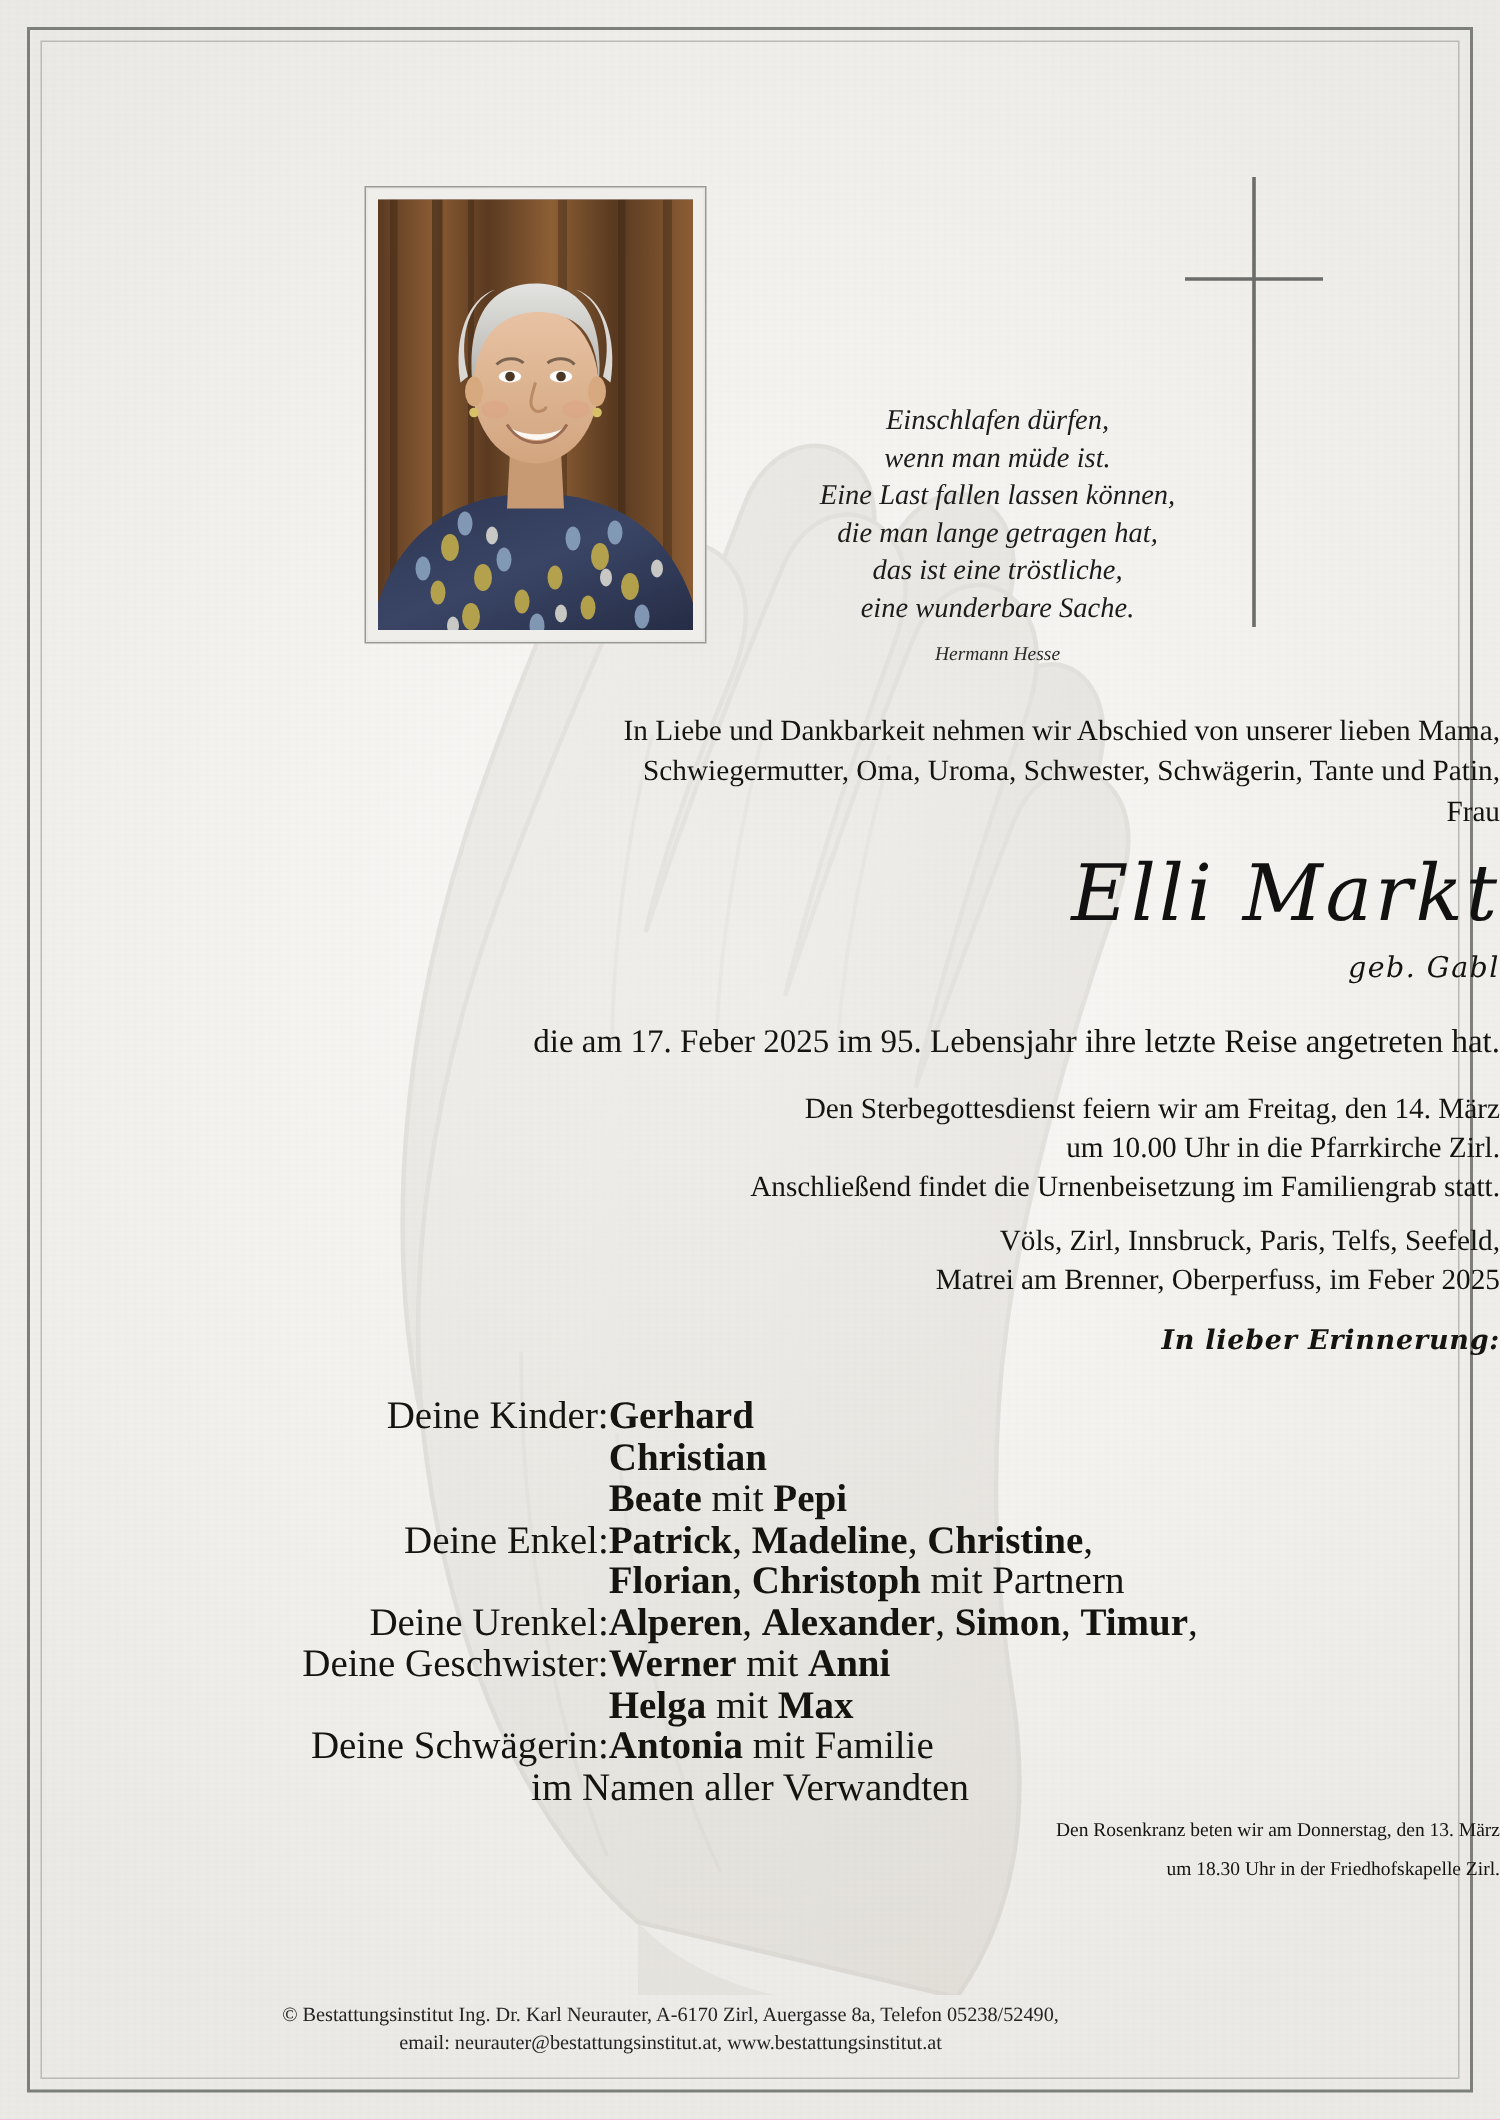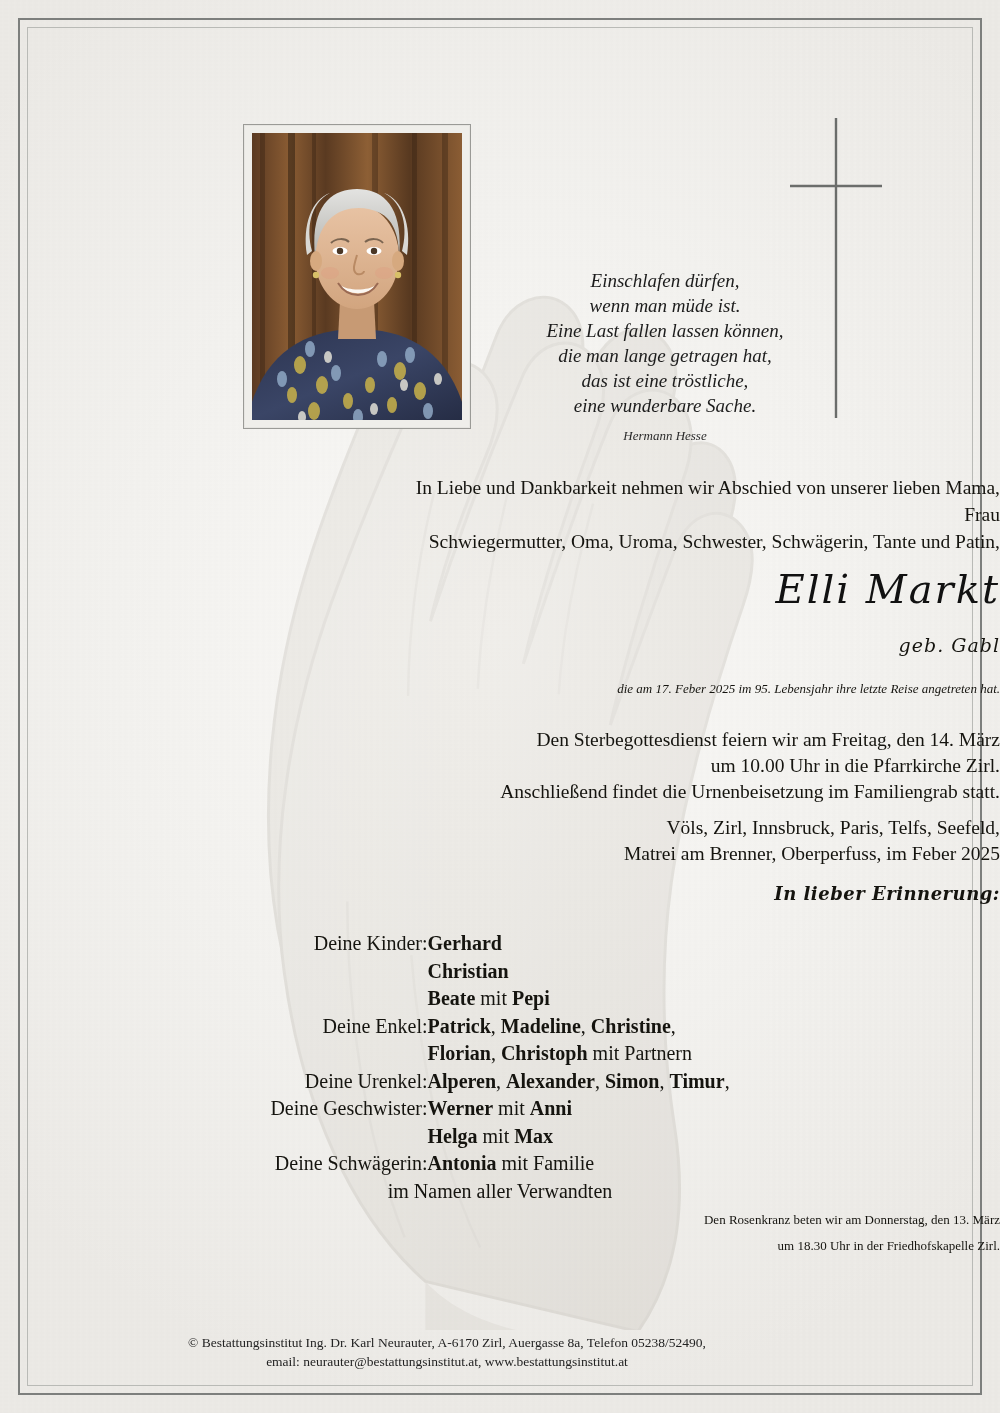--- a/index.html
+++ b/index.html
@@ -118,35 +118,34 @@
   }
   .intro {
     top: 474px;
     font-size: 19.5px;
     line-height: 27px;
   }
   .name {
     top: 566px;
     font-family: "DejaVu Serif", serif;
     font-style: italic;
-    font-size: 40px;
+    font-size: 52px;
     letter-spacing: 2px;
     color: #111;
   }
   .maiden {
     top: 634px;
     font-family: "DejaVu Serif", serif;
     font-style: italic;
     font-size: 19px;
     letter-spacing: 1px;
   }
   .deathline {
     top: 681px;
-    font-size: 13px;
-    font-style: italic;
+    font-size: 22px;
   }
   .service {
     top: 727px;
     font-size: 19.5px;
     line-height: 26px;
   }
   .places {
     top: 815px;
     font-size: 19.5px;
     line-height: 26px;
@@ -165,21 +164,21 @@
     line-height: 26px;
   }
   
   .family {
     position: absolute;
     top: 930px;
     left: 0;
     width: 1000px;
     display: flex;
     justify-content: center;
-    font-size: 20px;
+    font-size: 26px;
     color: #15140f;
   }
   .family table {
     border-collapse: collapse;
   }
   .family td {
     padding: 0;
     line-height: 27.5px;
     vertical-align: top;
   }
@@ -365,22 +364,22 @@
       <div>wenn man müde ist.</div>
       <div>Eine Last fallen lassen können,</div>
       <div>die man lange getragen hat,</div>
       <div>das ist eine tröstliche,</div>
       <div>eine wunderbare Sache.</div>
       <div class="poem-author">Hermann Hesse</div>
     </div>
 
     <div class="block intro">
       <div>In Liebe und Dankbarkeit nehmen wir Abschied von unserer lieben Mama,</div>
+      <div>Schwiegermutter, Oma, Uroma, Schwester, Schwägerin, Tante und Patin,</div>
       <div>Frau</div>
-      <div>Schwiegermutter, Oma, Uroma, Schwester, Schwägerin, Tante und Patin,</div>
     </div>
 
     <div class="block name">Elli Markt</div>
     <div class="block maiden">geb. Gabl</div>
 
     <div class="block deathline">die am 17. Feber 2025 im 95. Lebensjahr ihre letzte Reise angetreten hat.</div>
 
     <div class="block service">
       <div>Den Sterbegottesdienst feiern wir am Freitag, den 14. März</div>
       <div>um 10.00 Uhr in die Pfarrkirche Zirl.</div>

